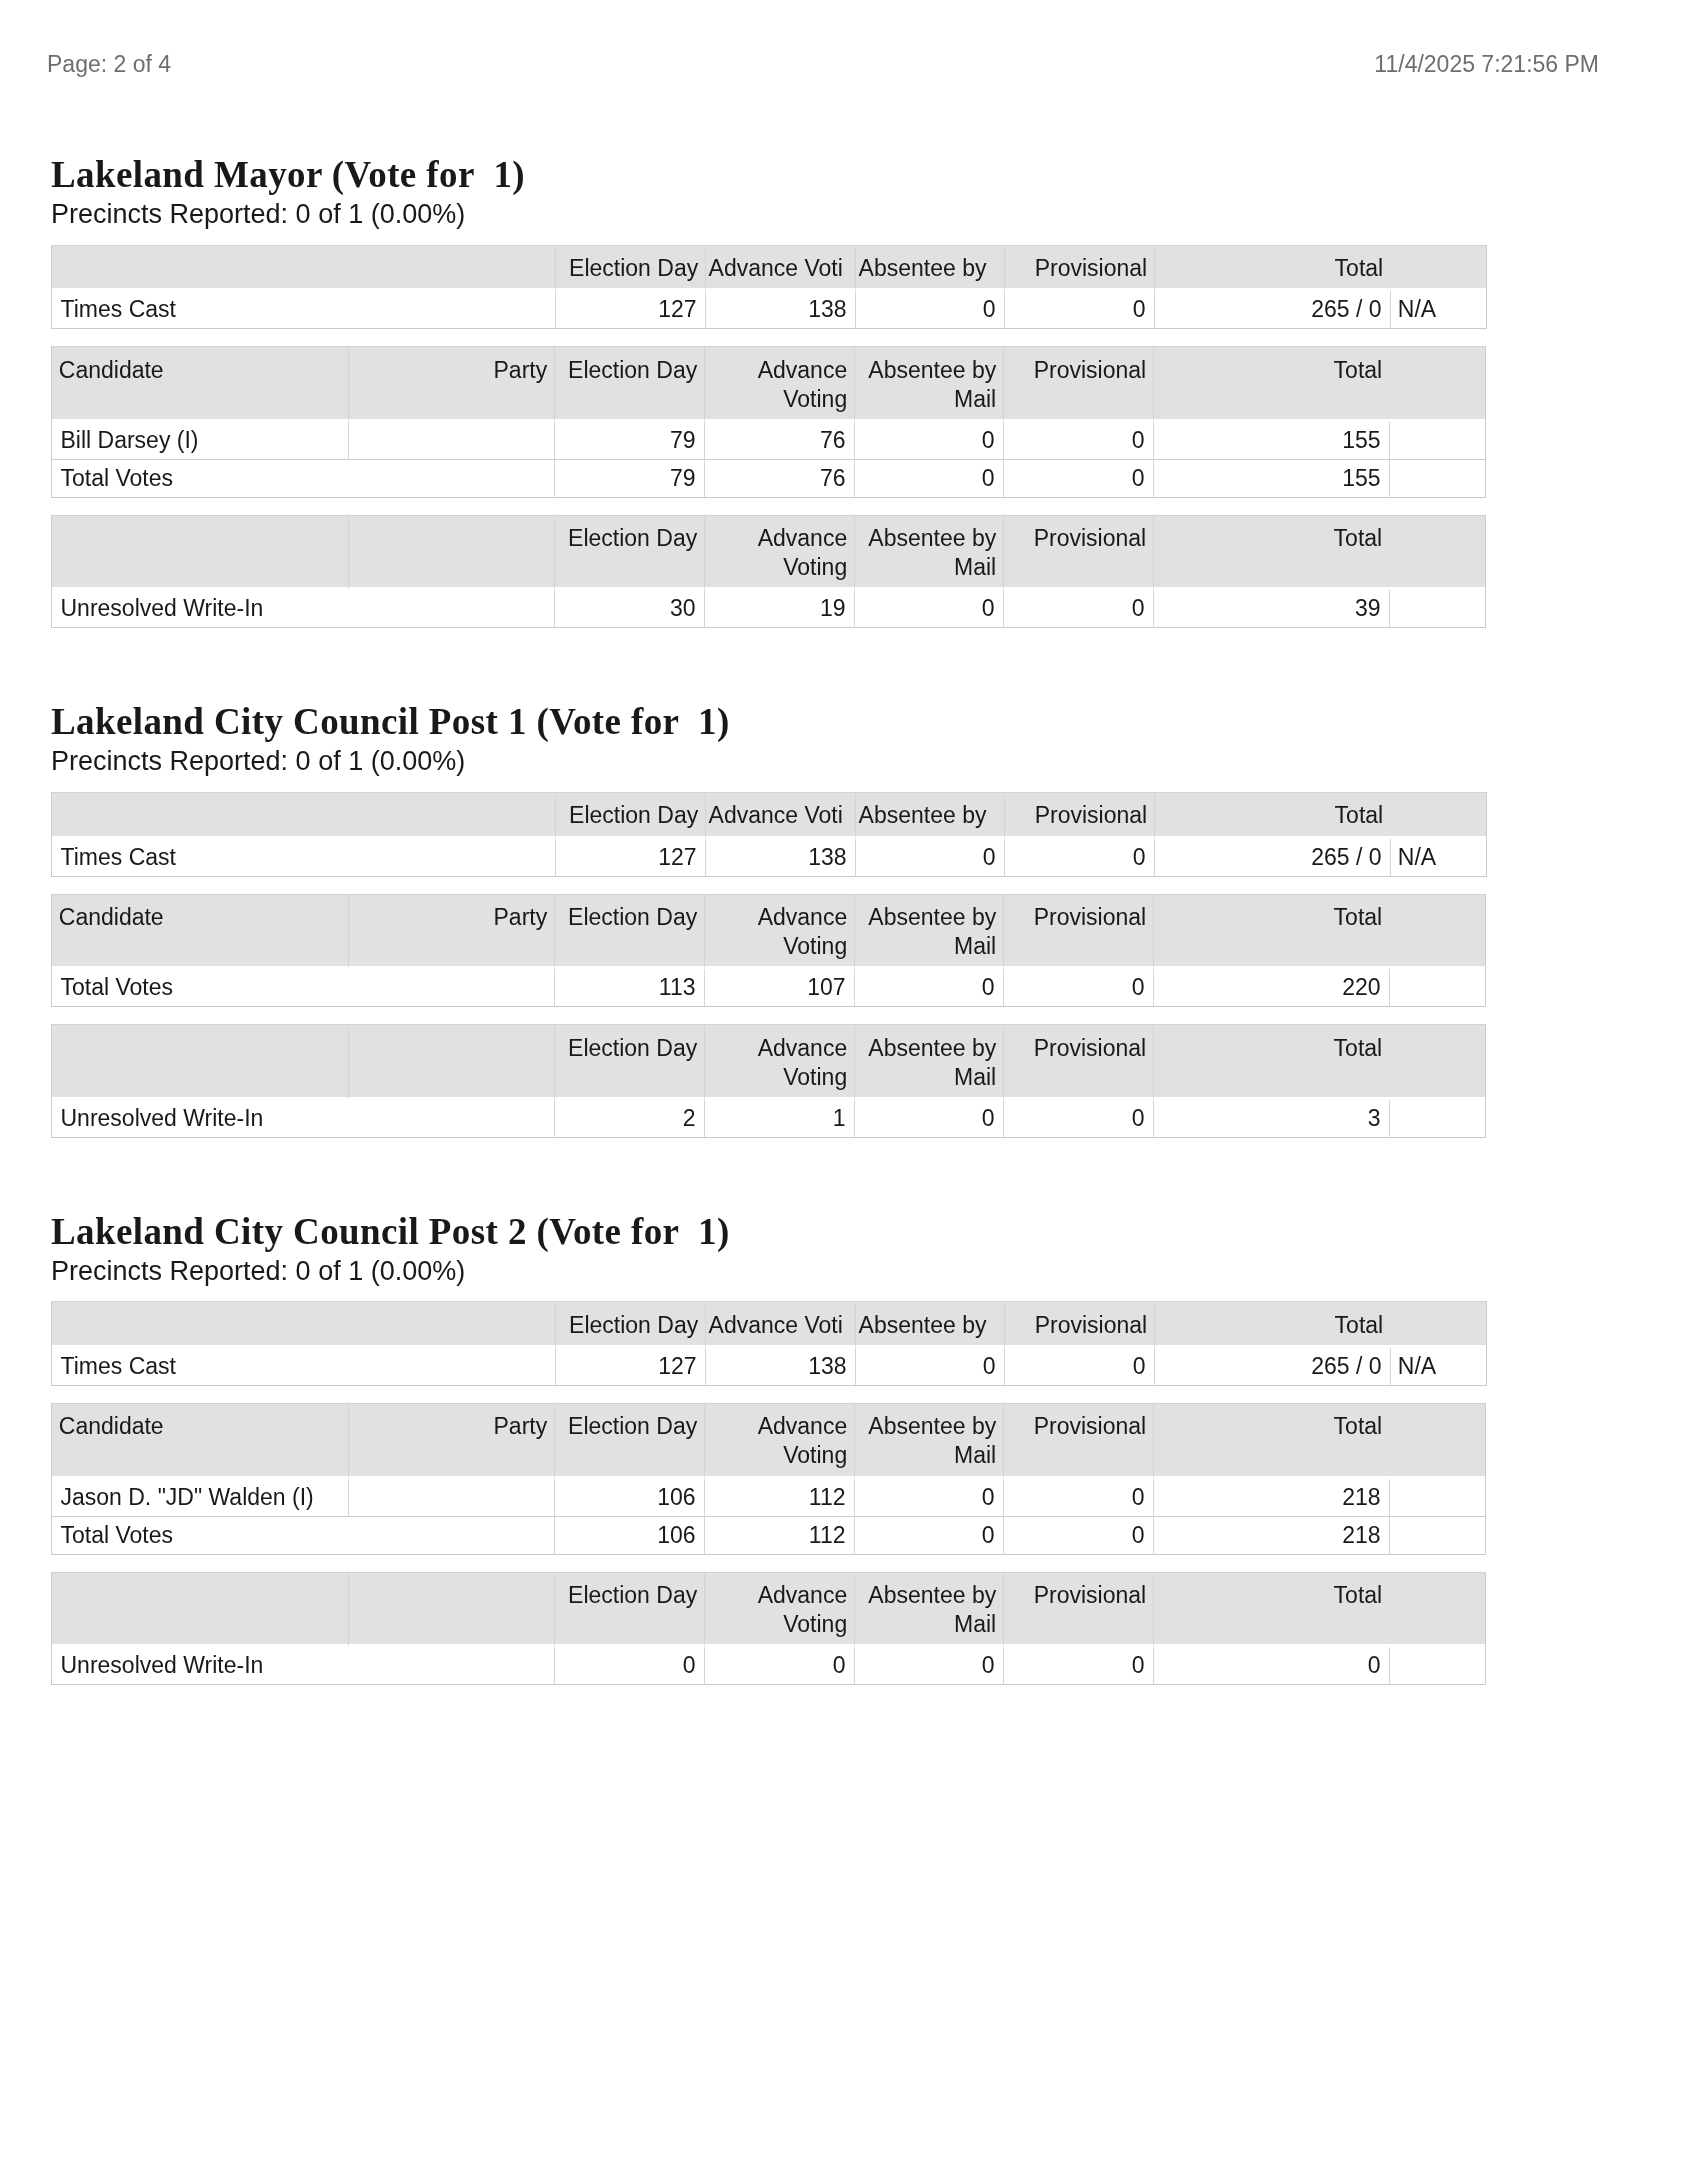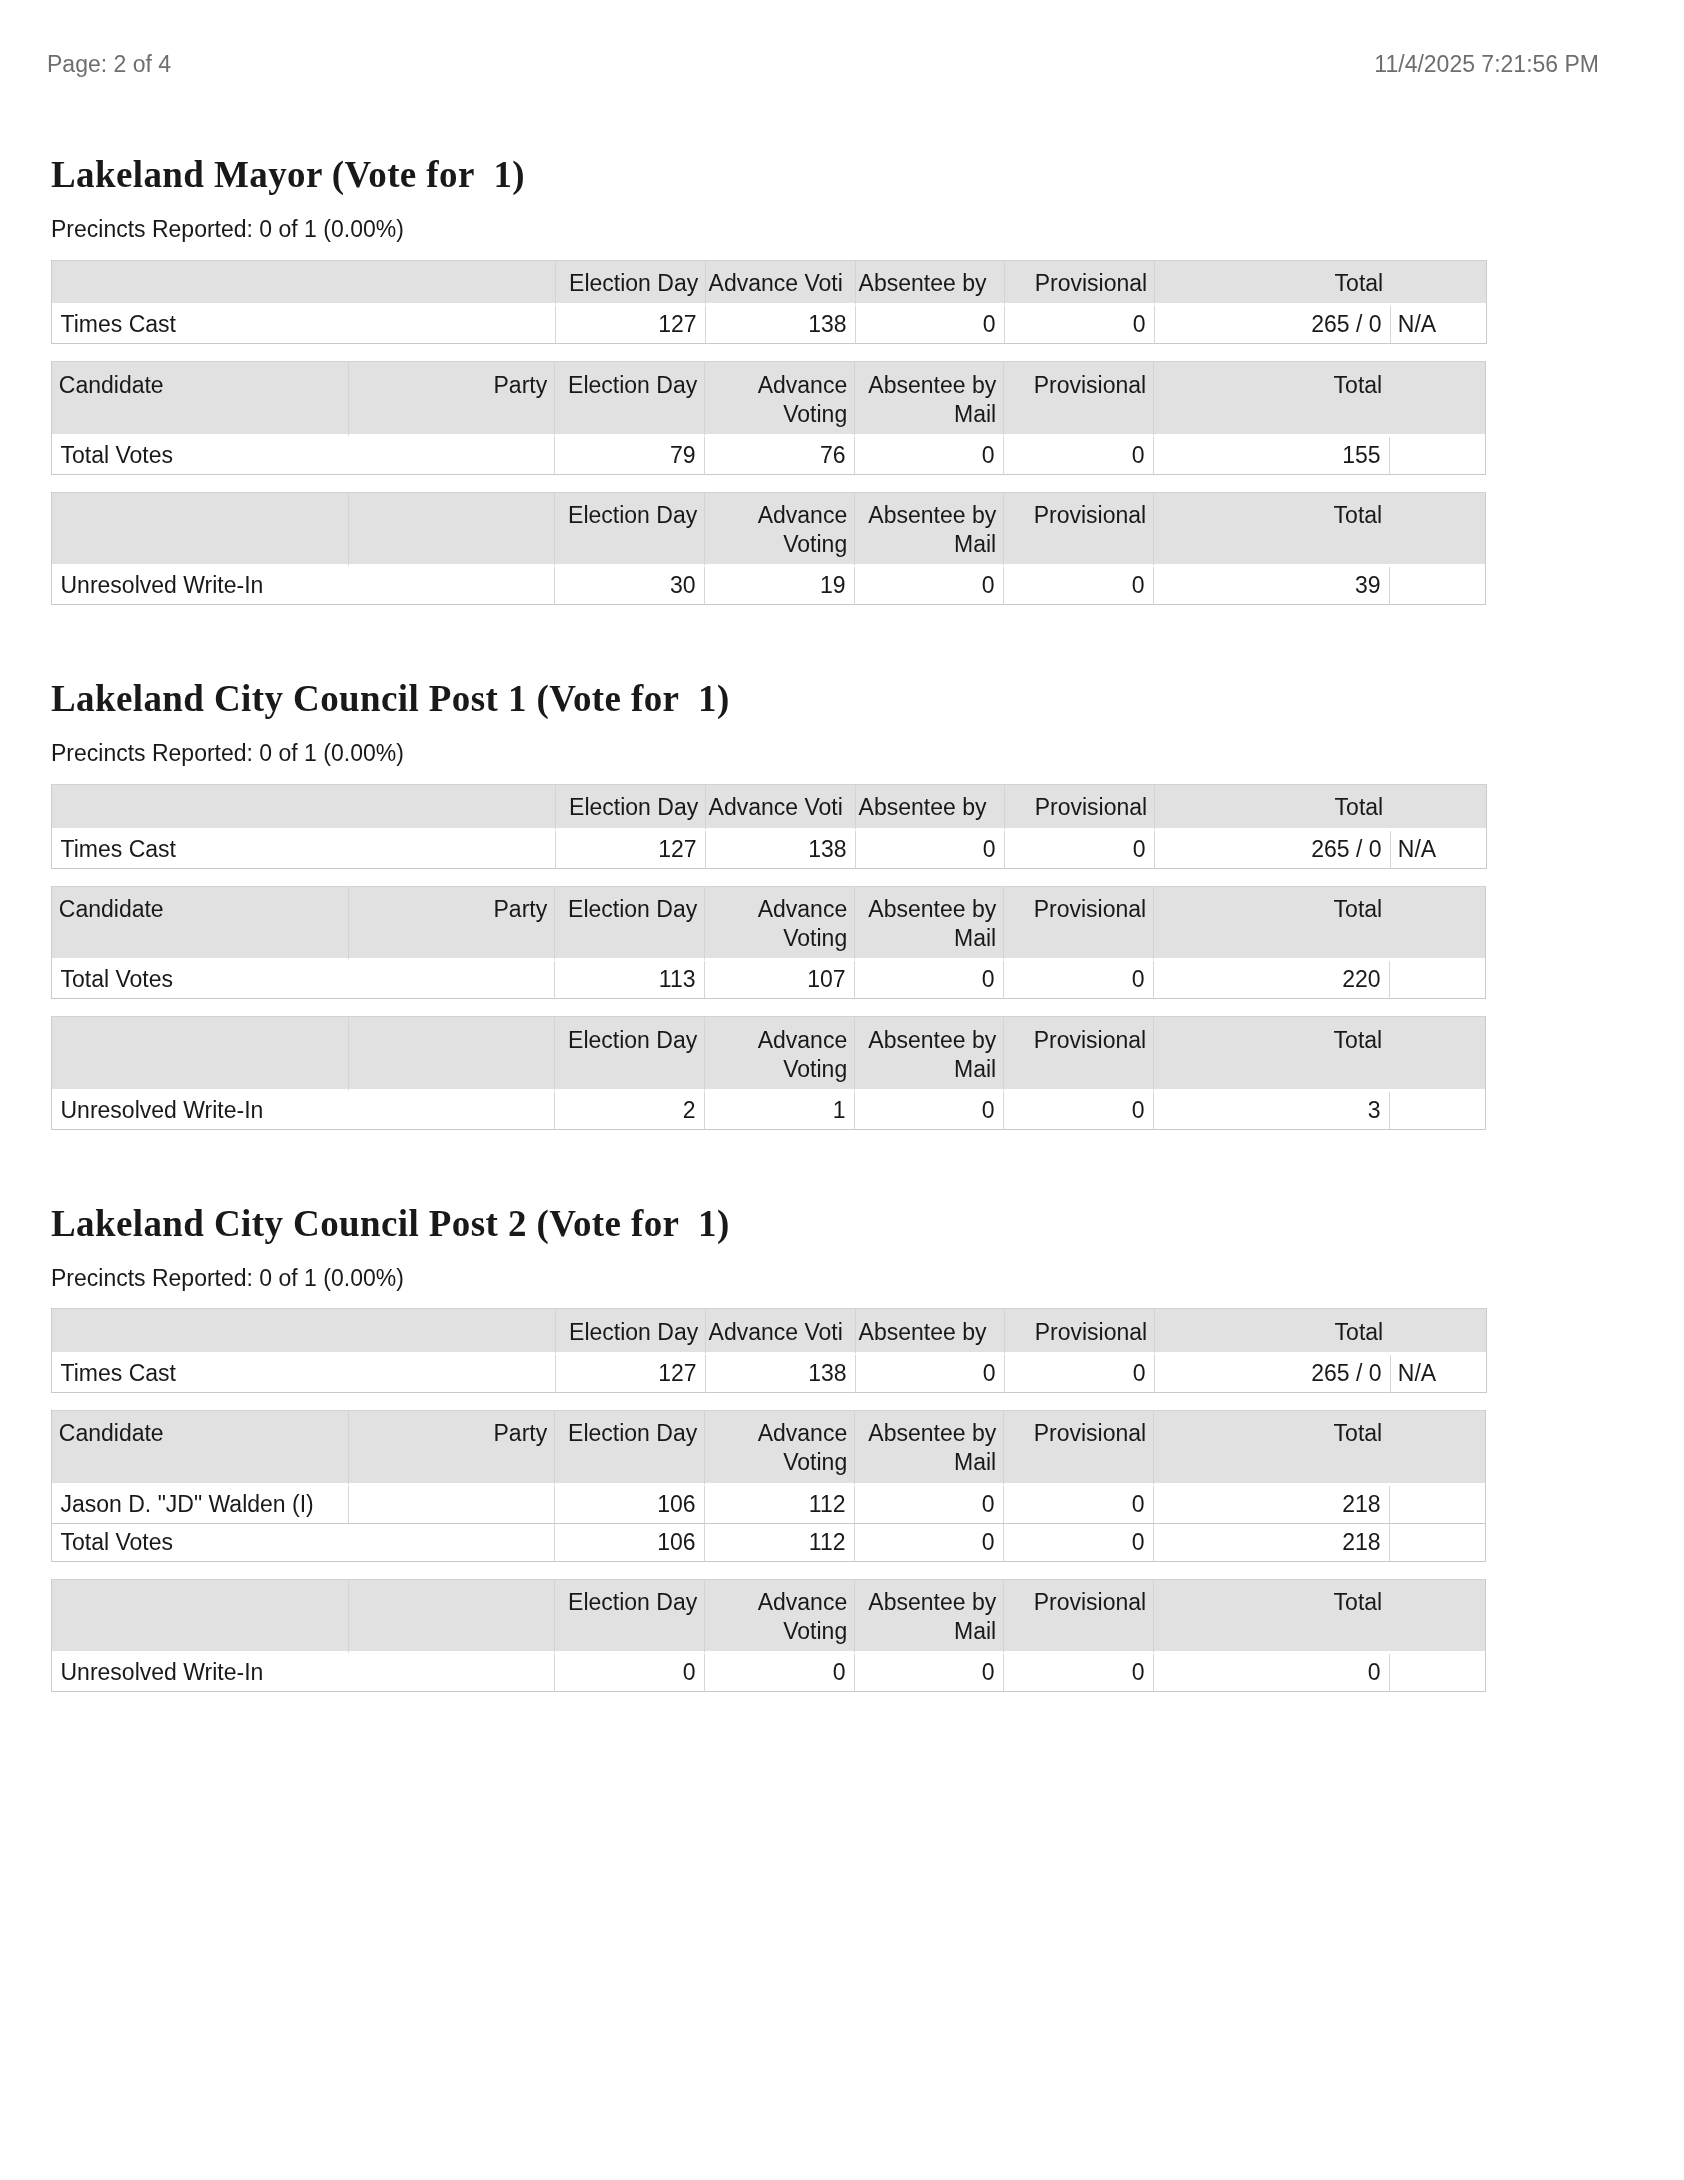--- a/index.html
+++ b/index.html
@@ -29,23 +29,23 @@
     font-size: 37px;
     line-height: 44px;
     margin: 0;
     padding-top: 75px;
     white-space: pre-wrap;
     letter-spacing: 0.4px;
   }
   .contest + .contest .contest-title { padding-top: 55px; }
 
   .precincts {
-    font-size: 23px;
+    font-size: 27px;
     line-height: 25.6px;
-    margin-top: 20px;
+    margin-top: 5px;
     margin-bottom: 17px;
   }
 
   table.tbl {
     border-collapse: separate;
     border-spacing: 0;
     table-layout: fixed;
     border-left: 1.7px solid #cbcbcb;
     border-right: 1.7px solid #cbcbcb;
     margin-bottom: 17px;
@@ -150,20 +150,30 @@
           <th class="al">Candidate</th>
           <th class="ac">Party</th>
           <th class="ar">Election Day</th>
           <th class="ar">Advance Voting</th>
           <th class="ar">Absentee by Mail</th>
           <th class="ar">Provisional</th>
           <th class="ac">Total</th>
           <th class="nodiv"></th>
         </tr>
         <tr>
+          <td class="label">Bill Darsey (I)</td>
+          <td class="label"></td>
+          <td class="num">79</td>
+          <td class="num">76</td>
+          <td class="num">0</td>
+          <td class="num">0</td>
+          <td class="num">155</td>
+          <td></td>
+        </tr>
+        <tr>
           <td class="label" colspan="2">Total Votes</td>
           <td class="num">79</td>
           <td class="num">76</td>
           <td class="num">0</td>
           <td class="num">0</td>
           <td class="num">155</td>
           <td></td>
         </tr>
       </tbody>
         </table>

